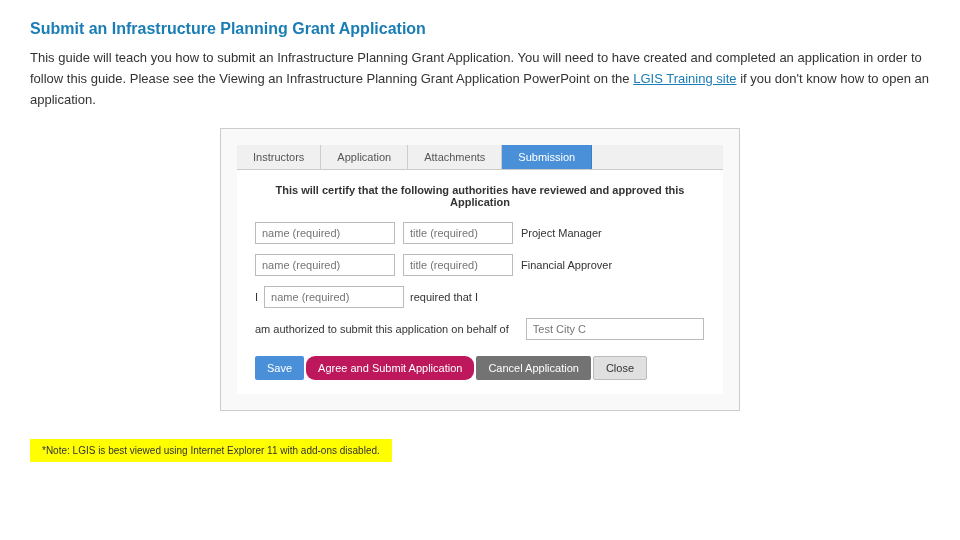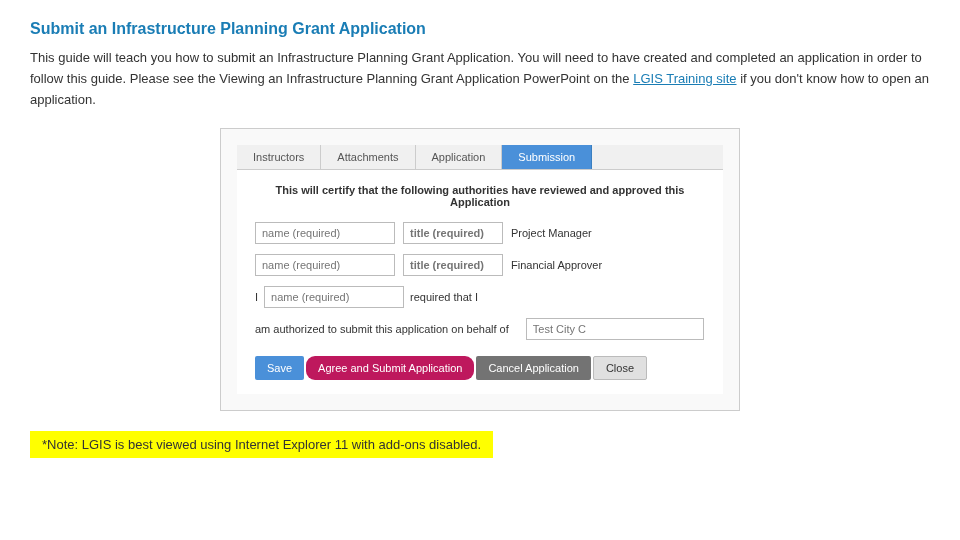--- a/index.html
+++ b/index.html
@@ -72,22 +72,21 @@
       border: 1px solid #bbb;
       padding: 4px 6px;
       font-size: 11px;
       color: #999;
       background: #fff;
     }
     .input-name {
       width: 140px;
     }
     .input-title {
-      width: 100px;
-      font-weight: bold;
+      width: 110px;
     }
     .role-label {
       font-size: 11px;
       color: #333;
       white-space: nowrap;
     }
     .certify-row {
       display: flex;
       align-items: center;
       gap: 6px;
@@ -149,42 +148,42 @@
       color: #fff;
     }
     .btn-close {
       background: #e0e0e0;
       color: #333;
       border: 1px solid #bbb;
     }
     .note-bar {
       background: #ffff00;
       padding: 6px 12px;
-      font-size: 13px;
+      font-size: 10px;
       color: #333;
       display: inline-block;
-      margin-top: 0;
+      margin-top: 8px;
     }
   </style>
 </head>
 <body>
 
 
 
 <h2>Submit an Infrastructure Planning Grant Application</h2>
 
 <p class="intro-text">
   <span>This guide will teach you how to submit an Infrastructure Planning Grant Application. You will need to have created and completed an application in order to follow this guide. Please see the Viewing an Infrastructure Planning Grant Application PowerPoint on the </span><a href="#">LGIS Training site</a><span> if you don't know how to open an application.</span>
 </p>
 
 <div class="screenshot-container">
   <div class="tabs">
     <div class="tab">Instructors</div>
+    <div class="tab">Application</div>
     <div class="tab">Attachments</div>
-    <div class="tab">Application</div>
     <div class="tab active">Submission</div>
   </div>
 
   <div class="form-area">
     <div class="certify-text">This will certify that the following authorities have reviewed and approved this Application</div>
 
     <div class="form-row">
       <input type="text" class="input-name" placeholder="name (required)" style="">
       <input type="text" class="input-title" placeholder="title (required)" style="">
       <span class="role-label">Project Manager</span>

